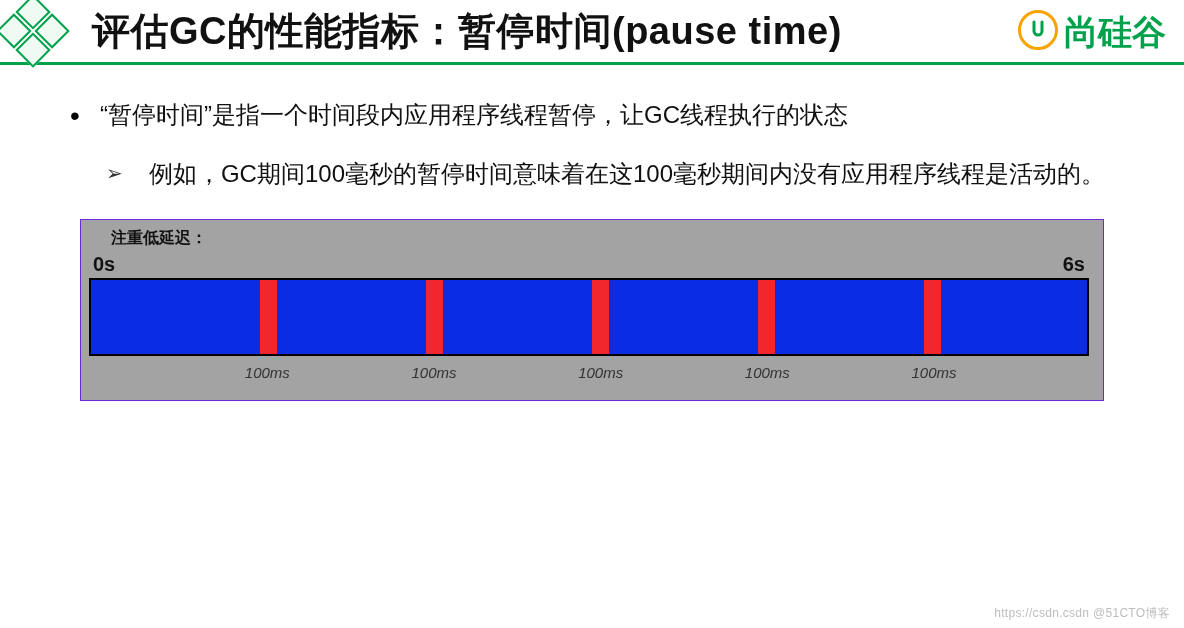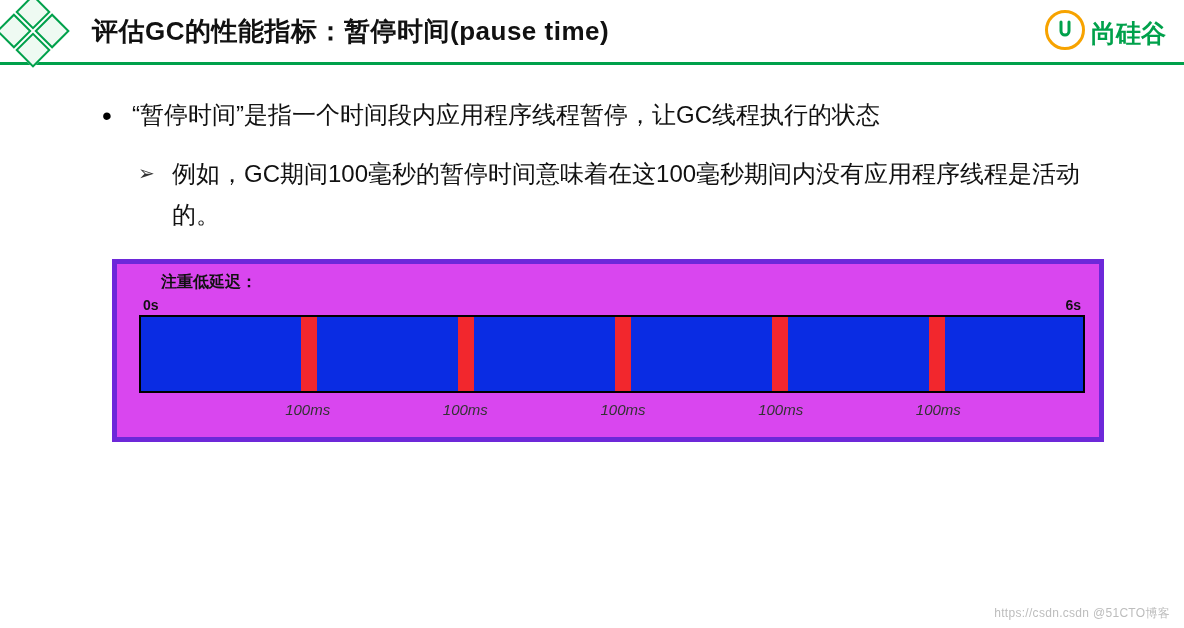--- a/index.html
+++ b/index.html
@@ -36,50 +36,49 @@
   }
   .logo-left span {
     width: 25px;
     height: 25px;
     box-sizing: border-box;
     border: 2px solid #00a14b;
     background: #eefaf2;
     margin: 1px;
   }
   .title {
-    font-size: 26px;
+    font-size: 38px;
     font-weight: 700;
     margin-left: 32px;
     color: #111;
     letter-spacing: 0.5px;
   }
   .logo-right {
     position: absolute;
     right: 18px;
     top: 10px;
     display: flex;
-    align-items: flex-end;
-    font-size: 25px;
+    align-items: flex-start;
+    font-size: 34px;
     font-weight: 700;
     color: #00a14b;
   }
   .logo-right .circle {
     width: 34px;
     height: 34px;
     border: 3px solid #f7a300;
     border-radius: 50%;
     display: flex;
     align-items: center;
     justify-content: center;
     margin-right: 6px;
   }
   .logo-right .circle svg { display: block; }
   .body {
     padding: 30px 70px 0 70px;
-    margin-left: 32px;
   }
   ul.main-list {
     list-style: none;
     padding: 0;
     margin: 0;
   }
   ul.main-list > li {
     position: relative;
     padding-left: 30px;
     font-size: 24px;
@@ -92,45 +91,46 @@
     left: 0px;
     top: 0;
     font-size: 28px;
     line-height: 1.5;
     color: #000;
   }
   .sub {
     margin-top: 18px;
     padding-left: 40px;
     position: relative;
+    text-align: center;
   }
   .sub::before {
     content: "➢";
     position: absolute;
     left: 6px;
     top: 2px;
     font-size: 20px;
     color: #333;
   }
   .chart-area {
     margin: 10px 10px 0 10px;
-    border: 5px solid #6d28d9;
-    padding: 8px 14px 12px 22px;
-    position: relative;
-    background: #d946ef;
+    border: 1px solid #6d28d9;
+    padding: 8px 14px 12px 8px;
+    position: relative;
+    background: #a3a3a3;
   }
   .chart-caption {
     font-size: 16px;
     font-weight: 700;
     margin: 0 0 4px 22px;
   }
   .axis-labels {
     display: flex;
     justify-content: space-between;
-    font-size: 14px;
+    font-size: 20px;
     font-weight: 700;
     margin: 0 4px 2px 4px;
   }
   .timeline {
     display: flex;
     height: 78px;
     border: 2px solid #000;
     box-sizing: border-box;
   }
   .seg-app { background: #0a2ce3; }

